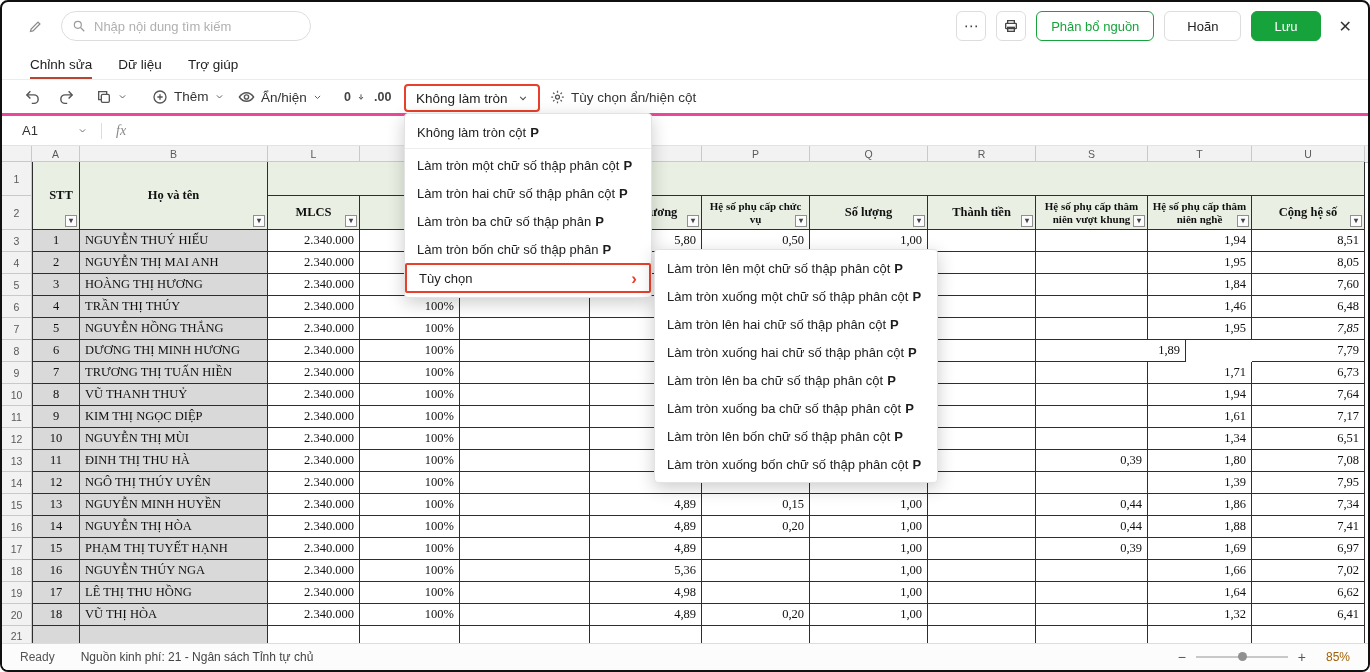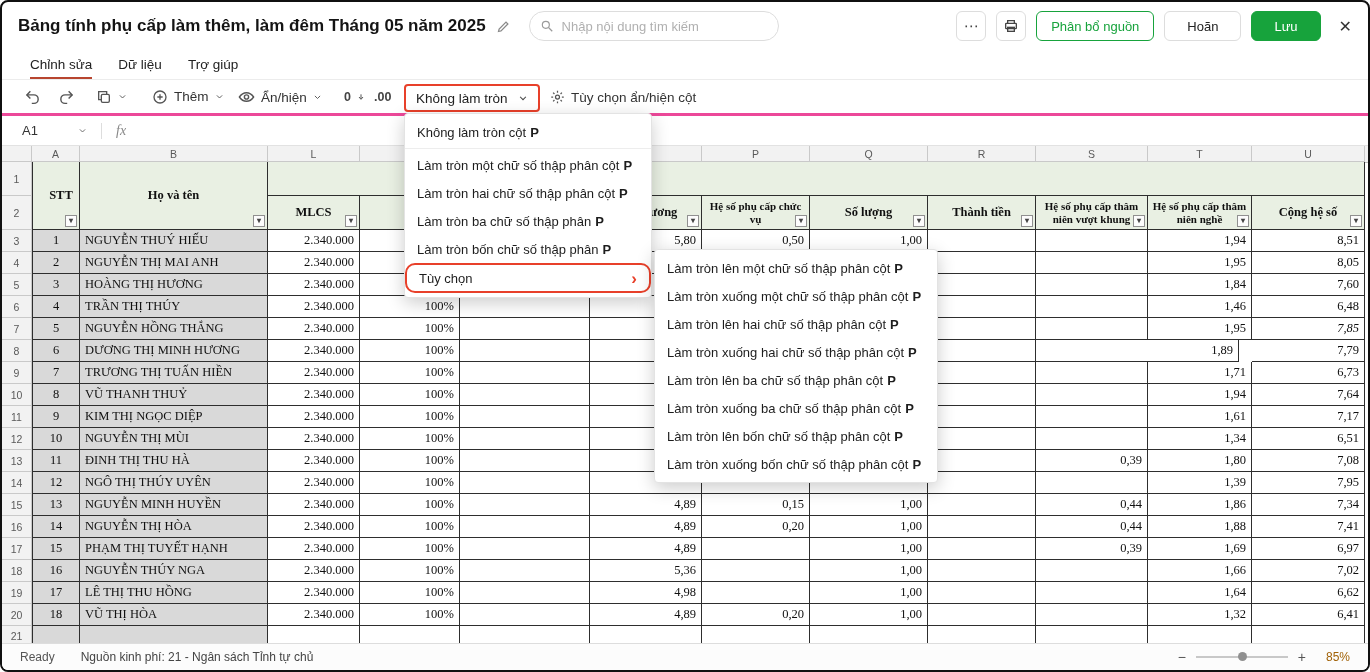--- a/index.html
+++ b/index.html
@@ -48,38 +48,37 @@
 .td.gray{background:#d9d9d9}
 .bl{border-left:1px solid #2e2e2e}
 .fbtn{position:absolute;right:2px;bottom:2px;width:12px;height:12px;border:1px solid #909090;background:#fcfcfc;font-size:8px;line-height:10px;color:#444;text-align:center;font-family:"Liberation Sans",sans-serif;cursor:pointer}
 
 .menu{position:absolute;background:#fff;border:1px solid #e3e3e3;border-radius:4px;box-shadow:0 5px 18px rgba(0,0,0,.2);padding:4px 0;z-index:50}
 #dropdown{left:402px;top:111px;width:248px}
 #submenu{left:652px;top:247px;width:284px}
 .mi{height:28px;display:flex;align-items:center;padding:0 12px;font-size:13px;color:#1d1d1d;white-space:nowrap;cursor:pointer}
 .mi b{margin-left:4px}
 .mi .sub-arrow{margin-left:auto;color:#e8402a;font-size:17px;line-height:1;font-weight:700}
-.mi.hl{border:2px solid #e8402a;border-radius:10px;height:30px}
+.mi.hl{border:2px solid #e8402a;border-radius:2px;height:30px}
 .mdiv{height:1px;background:#ededed;margin:2px 0}
 
 .statusbar{position:absolute;left:0;right:0;bottom:0;height:27px;border-top:1px solid #ddd;background:#fcfcfc;display:flex;align-items:center;padding:0 18px;gap:26px;font-size:12px;color:#555}
 .zoom{margin-left:auto;display:flex;align-items:center;gap:10px;color:#666}
 .zbtn{font-size:14px;cursor:pointer;color:#555}
 .slider{position:relative;width:92px;height:14px;cursor:pointer}
 .slider .track{position:absolute;left:0;right:0;top:6px;height:2px;background:#c8c8c8}
 .slider .knob{position:absolute;left:42px;top:2px;width:9px;height:9px;border-radius:50%;background:#909090}
 .zl{color:#a16207;width:34px;text-align:right}
 </style>
 </head>
 <body>
 
 <div class="window">
 
   <div class="topbar">
-    <div class="title">Bảng tính phụ cấp làm thêm, làm đêm Tháng 05 năm 2025</div>
     <span class="pencil">
       <svg width="15" height="15" viewBox="0 0 24 24" fill="none" stroke="#8a8a8a" stroke-width="2">
           <path d="M4 20l4-1L19 8l-3-3L5 16l-1 4z"></path>
         </svg>
     </span>
     <div class="search">
       <span style="display:flex">
         <svg width="14" height="14" viewBox="0 0 24 24" fill="none" stroke="#9a9a9a" stroke-width="2">
             <circle cx="10" cy="10" r="6"></circle>
             <path d="M15 15l6 6"></path>
@@ -282,21 +281,21 @@
       <div class="gc td c bl gray" style="left: 30px; top: 194px; width: 48px; height: 22px;">6</div>
       <div class="gc td l gray" style="left: 78px; top: 194px; width: 188px; height: 22px;">DƯƠNG THỊ MINH HƯƠNG</div>
       <div class="gc td r" style="left: 266px; top: 194px; width: 92px; height: 22px;">2.340.000</div>
       <div class="gc td r" style="left: 358px; top: 194px; width: 100px; height: 22px;">100%</div>
       <div class="gc td r" style="left: 458px; top: 194px; width: 130px; height: 22px;"></div>
       <div class="gc td r" style="left: 588px; top: 194px; width: 112px; height: 22px;"></div>
       <div class="gc td r" style="left: 700px; top: 194px; width: 108px; height: 22px;"></div>
       <div class="gc td r" style="left: 808px; top: 194px; width: 118px; height: 22px;"></div>
       <div class="gc td r" style="left: 926px; top: 194px; width: 108px; height: 22px;"></div>
       <div class="gc td r" style="left: 1034px; top: 194px; width: 112px; height: 22px;"></div>
-      <div class="gc td r" style="left: 1133px; top: 194px; width: 104px; height: 22px;">1,89</div>
+      <div class="gc td r" style="left: 1080px; top: 194px; width: 104px; height: 22px;">1,89</div>
       <div class="gc td r" style="left: 1250px; top: 194px; width: 113px; height: 22px;">7,79</div>
       <div class="gc hdr" style="left: 0px; top: 216px; width: 30px; height: 22px;">9</div>
       <div class="gc td c bl gray" style="left: 30px; top: 216px; width: 48px; height: 22px;">7</div>
       <div class="gc td l gray" style="left: 78px; top: 216px; width: 188px; height: 22px;">TRƯƠNG THỊ TUẤN HIỀN</div>
       <div class="gc td r" style="left: 266px; top: 216px; width: 92px; height: 22px;">2.340.000</div>
       <div class="gc td r" style="left: 358px; top: 216px; width: 100px; height: 22px;">100%</div>
       <div class="gc td r" style="left: 458px; top: 216px; width: 130px; height: 22px;"></div>
       <div class="gc td r" style="left: 588px; top: 216px; width: 112px; height: 22px;"></div>
       <div class="gc td r" style="left: 700px; top: 216px; width: 108px; height: 22px;"></div>
       <div class="gc td r" style="left: 808px; top: 216px; width: 118px; height: 22px;"></div>

